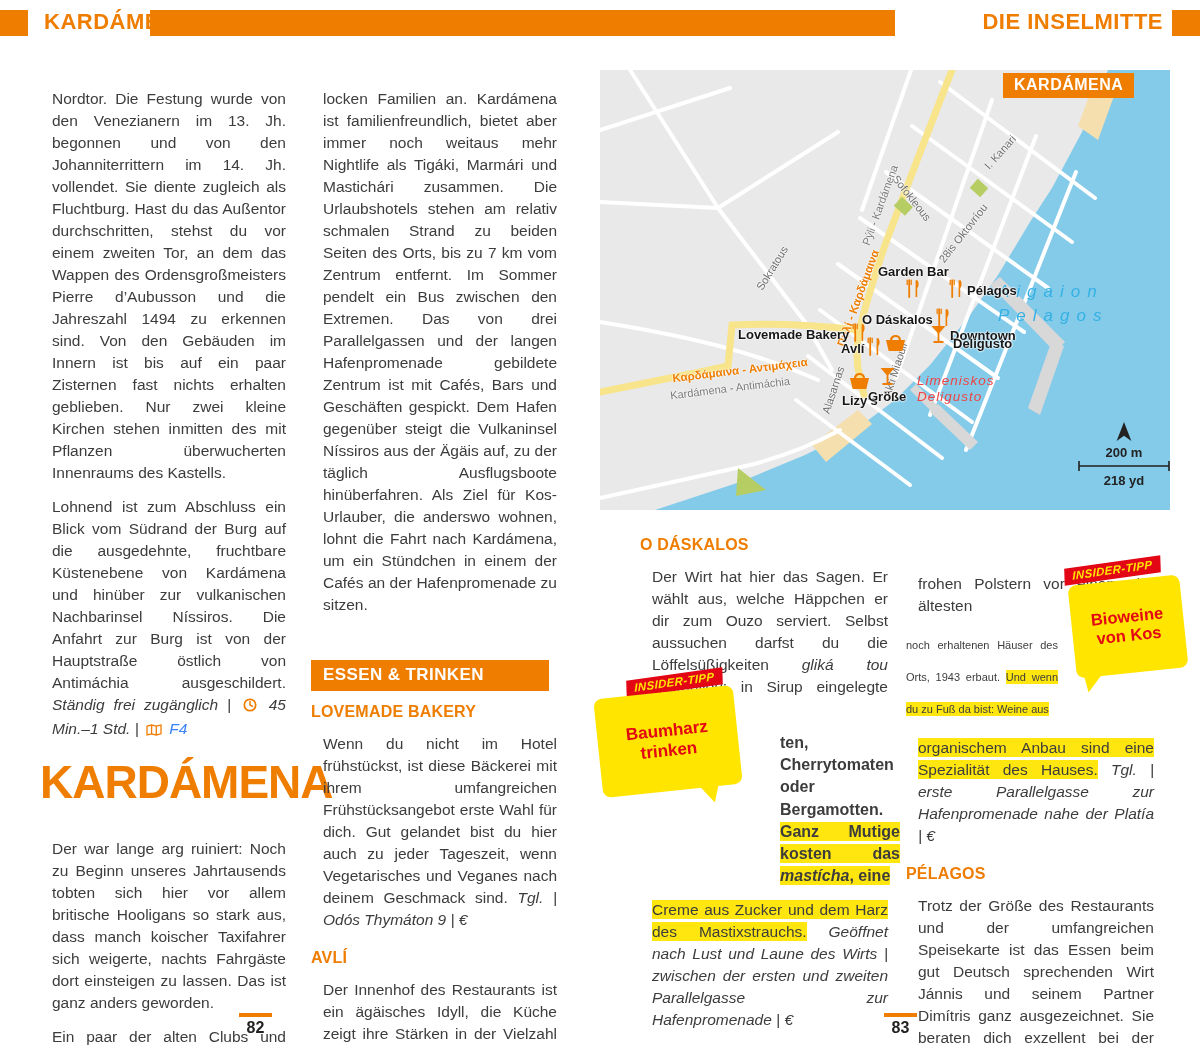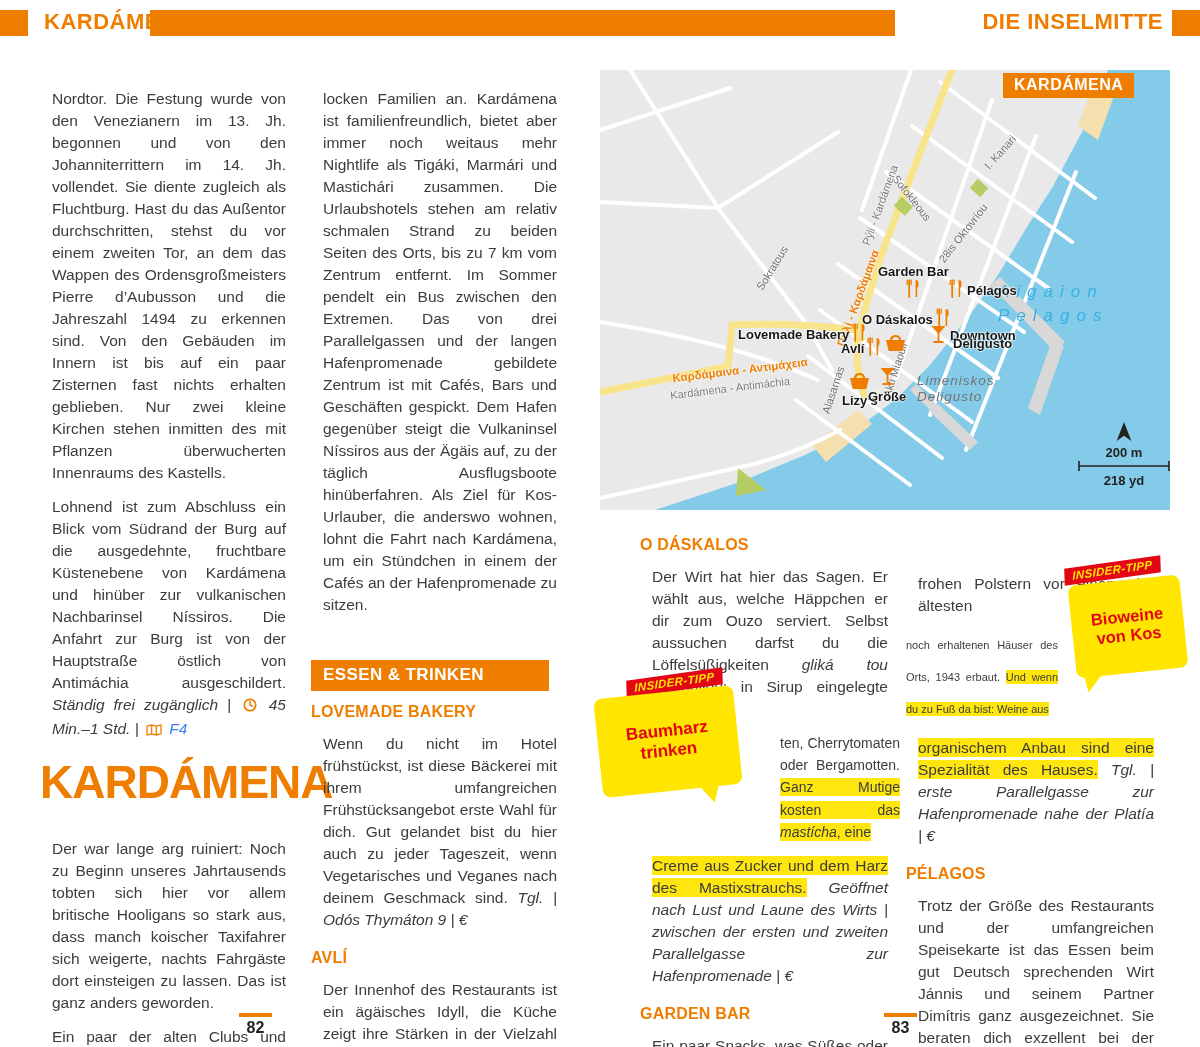--- a/index.html
+++ b/index.html
@@ -15,36 +15,36 @@
   .it{font-style:italic;}
   .bold{font-weight:bold;}
   .orange{color:#3b82f6;}
   .hl{background:#ffe60f;box-decoration-break:clone;-webkit-box-decoration-break:clone;padding:1px 0;}
   h1.big{font-size:46px;line-height:48px;color:#ee7d00;font-weight:800;letter-spacing:-1px;margin:16px 0 32px;}
   h3.entry{font-size:16px;color:#ee7d00;margin:18px 0 3px;letter-spacing:.2px;}
   h3.entry.first{margin-top:0;}
   .section-box{background:#ee7d00;color:#fff;font-weight:bold;font-size:17px;letter-spacing:.4px;
                width:226px;padding:5px 0 6px 12px;margin:44px 0 12px;}
   .icon-inline{display:inline-block;vertical-align:-2px;margin:0 3px;}
-  .indent-block{margin-left:140px;text-align:justify;font-size:14px;line-height:22.2px;}
+  .indent-block{margin-left:140px;text-align:justify;font-size:16px;line-height:22.2px;font-weight:bold;}
   .narrow-block{width:152px;text-align:justify;font-size:11px;line-height:32px;}
   
   .tip{position:absolute;z-index:5;}
   .ribbon{position:absolute;background:#e30615;color:#ffe500;font-weight:bold;font-style:italic;
           font-size:11.5px;letter-spacing:.4px;padding:2px 8px 3px;transform:rotate(-8deg) skewX(-6deg);white-space:nowrap;}
   .bubble{position:absolute;background:#ffe500;color:#e30613;font-weight:800;text-align:center;
           border-radius:8px;transform:rotate(-6deg);white-space:pre-line;}
   .tail{position:absolute;width:26px;height:24px;background:#ffe500;}
   
   .map{position:absolute;left:600px;top:70px;width:570px;height:440px;overflow:hidden;}
   .map svg.base{position:absolute;left:0;top:0;}
   .map-badge{position:absolute;background:#ee7d00;color:#fff;font-weight:bold;font-size:16px;
              letter-spacing:.5px;padding:3px 11px 4px;}
   .sea-name{position:absolute;font-style:italic;font-size:17px;letter-spacing:7px;color:#35b1e4;line-height:24px;white-space:nowrap;}
-  .harbor-name{position:absolute;font-style:italic;font-size:13.5px;letter-spacing:1px;color:#737373;line-height:16px;white-space:nowrap;}
+  .harbor-name{position:absolute;font-style:italic;font-size:13.5px;letter-spacing:1px;color:#ef4444;line-height:16px;white-space:nowrap;}
   .street{position:absolute;font-size:11px;color:#6f6f6f;white-space:nowrap;
           text-shadow:0 0 2px #fff,0 0 2px #fff;transform-origin:center;}
   .roadlabel-gr{position:absolute;font-size:11.5px;font-weight:bold;color:#ee7d00;white-space:nowrap;
           text-shadow:0 0 2px #fff,0 0 2px #fff;transform-origin:center;}
   .roadlabel-la{position:absolute;font-size:11px;color:#7a7a7a;white-space:nowrap;
           text-shadow:0 0 2px #fff,0 0 2px #fff;transform-origin:center;}
   .poi{position:absolute;display:flex;align-items:center;gap:3px;font-size:13px;font-weight:bold;color:#161616;
        white-space:nowrap;text-shadow:0 0 2px #fff,0 0 2px #fff,0 0 2px #fff;}
   .poi.colm{flex-direction:column;gap:0;}
   .scalebox{position:absolute;color:#222;font-weight:bold;font-size:13px;text-align:center;width:92px;}

